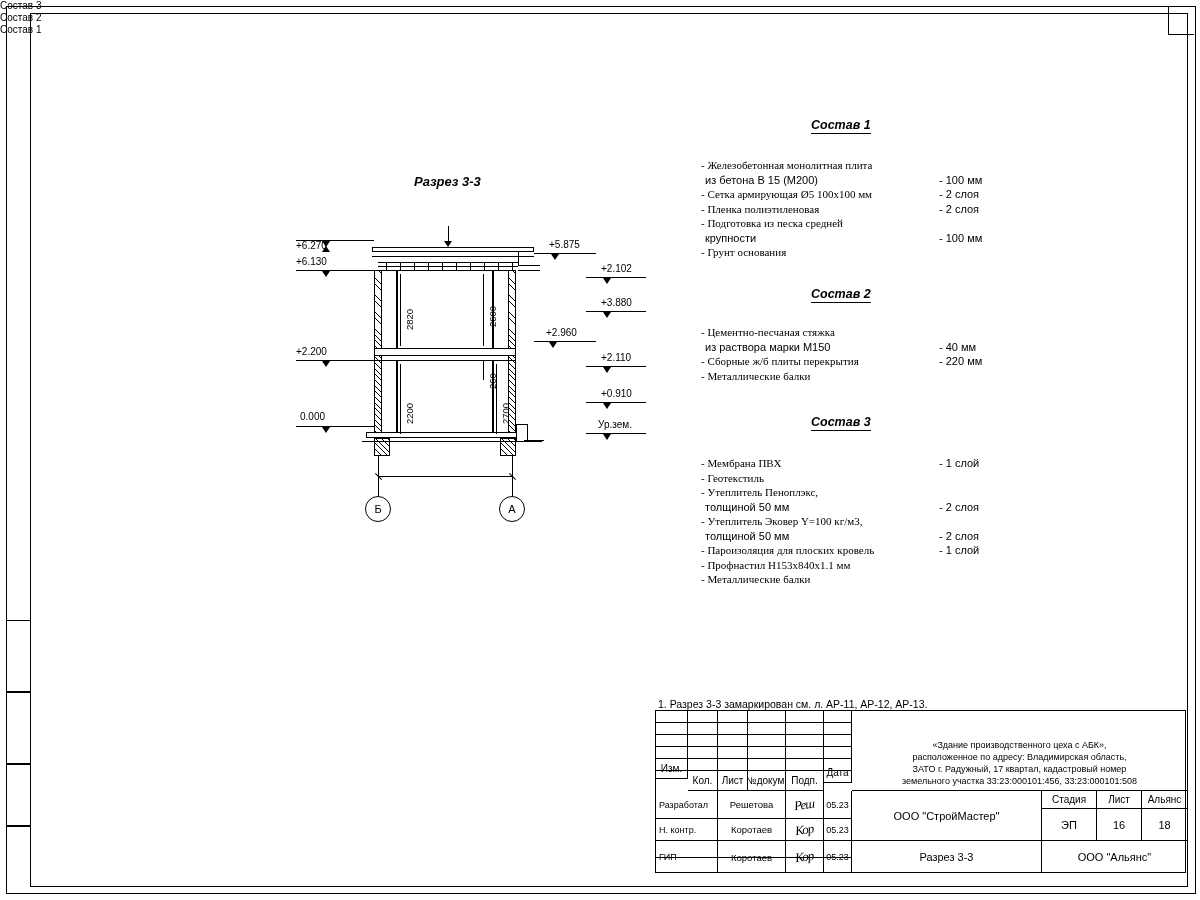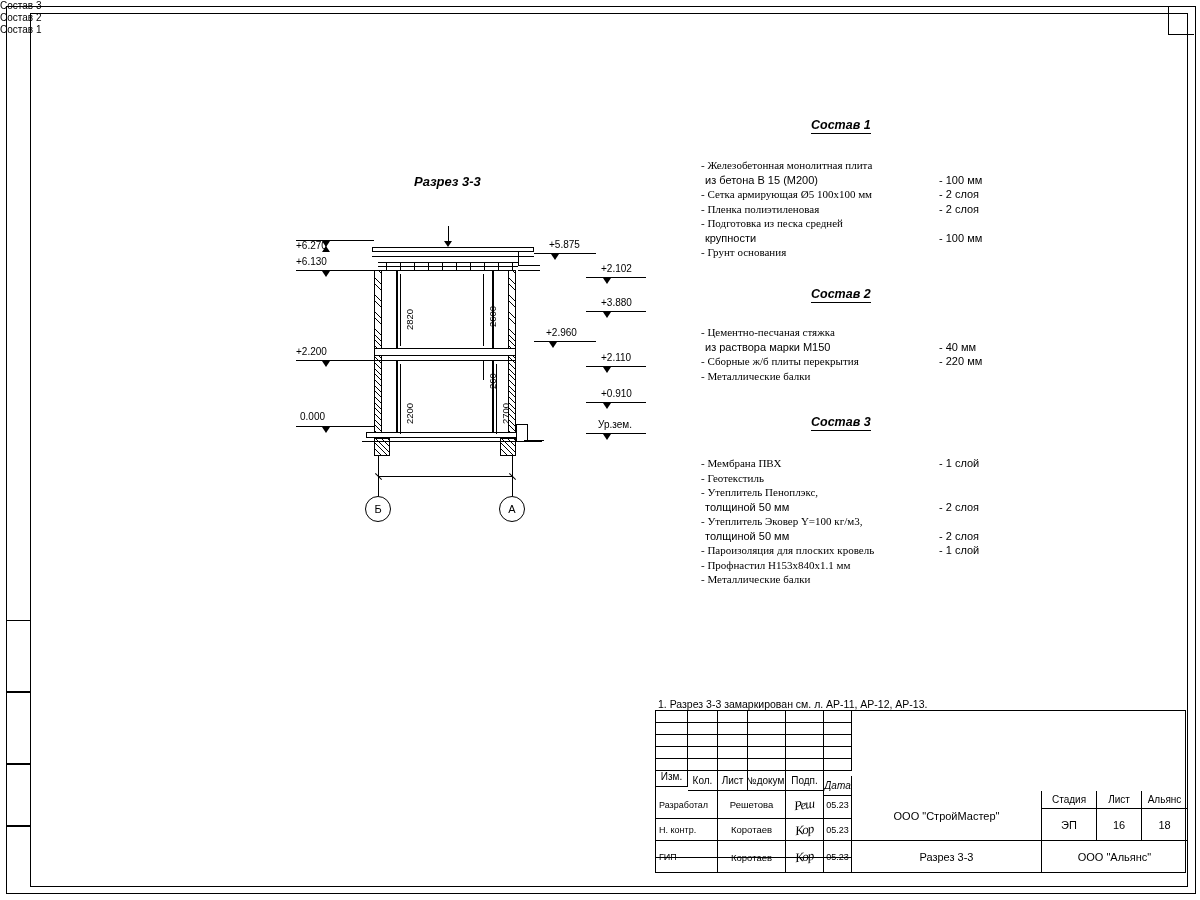--- a/index.html
+++ b/index.html
@@ -421,26 +421,26 @@
     <div class="c" style="left:130px;top:36px;width:38px;height:12px;"></div>
     <div class="c" style="left:168px;top:36px;width:28px;height:12px;"></div>
 
     <div class="c" style="left:0;top:48px;width:32px;height:12px;"></div>
     <div class="c" style="left:32px;top:48px;width:30px;height:12px;"></div>
     <div class="c" style="left:62px;top:48px;width:30px;height:12px;"></div>
     <div class="c" style="left:92px;top:48px;width:38px;height:12px;"></div>
     <div class="c" style="left:130px;top:48px;width:38px;height:12px;"></div>
     <div class="c" style="left:168px;top:48px;width:28px;height:12px;"></div>
 
-    <div class="c" style="left:0;top:56px;width:32px;height:20px;">Изм.</div>
+    <div class="c" style="left:0;top:48px;width:32px;height:20px;">Изм.</div>
     <div class="c" style="left:32px;top:60px;width:30px;height:20px;">Кол.</div>
     <div class="c" style="left:62px;top:60px;width:30px;height:20px;">Лист</div>
     <div class="c" style="left:92px;top:60px;width:38px;height:20px;">№докум.</div>
     <div class="c" style="left:130px;top:60px;width:38px;height:20px;">Подп.</div>
-    <div class="c" style="left:168px;top:65px;width:28px;height:20px;font-style:italic;">Дата</div>
+    <div class="c" style="left:168px;top:52px;width:28px;height:20px;">Дата</div>
 
     <div class="c left" style="left:0;top:80px;width:62px;height:28px;font-size:9px;">Разработал</div>
     <div class="c" style="left:62px;top:80px;width:68px;height:28px;font-size:9.5px;">Решетова</div>
     <div class="c" style="left:130px;top:80px;width:38px;height:28px;">
         <span class="sig">Реш</span>
       </div>
     <div class="c" style="left:168px;top:80px;width:28px;height:28px;font-size:9px;">05.23</div>
 
     <div class="c left" style="left:0;top:108px;width:62px;height:22px;font-size:9px;">Н. контр.</div>
     <div class="c" style="left:62px;top:108px;width:68px;height:22px;font-size:9.5px;">Коротаев</div>
@@ -452,20 +452,26 @@
     <div class="c left nbb" style="left:0;top:130px;width:62px;height:32px;font-size:9px;">ГИП</div>
     <div class="c nbb" style="left:62px;top:130px;width:68px;height:32px;font-size:9.5px;">Коротаев</div>
     <div class="c nbb" style="left:130px;top:130px;width:38px;height:32px;">
         <span class="sig">Кор</span>
       </div>
     <div class="c nbb" style="left:168px;top:130px;width:28px;height:32px;font-size:9px;">05.23</div>
 
     <div class="ln hl" style="left:0;top:146px;width:196px;"></div>
 
 
+    <div class="c" style="left:196px;top:24px;width:335px;height:56px;border-right:none;flex-direction:column;line-height:12px;font-size:9px;">
+      <div>«Здание производственного цеха с АБК»,</div>
+      <div>расположенное по адресу: Владимирская область,</div>
+      <div>ЗАТО г. Радужный, 17 квартал, кадастровый номер</div>
+      <div>земельного участка 33:23:000101:456, 33:23:000101:508</div>
+    </div>
 
     <div class="c" style="left:196px;top:80px;width:190px;height:50px;font-size:11px;">ООО "СтройМастер"</div>
 
     <div class="c nbb" style="left:196px;top:130px;width:190px;height:32px;font-size:11px;">Разрез 3-3</div>
 
     <div class="c" style="left:386px;top:80px;width:55px;height:18px;font-size:10px;">Стадия</div>
     <div class="c" style="left:441px;top:80px;width:45px;height:18px;font-size:10px;">Лист</div>
     <div class="c" style="left:486px;top:80px;width:45px;height:18px;font-size:10px;border-right:none;">Альянс</div>
 
     <div class="c" style="left:386px;top:98px;width:55px;height:32px;font-size:11px;">ЭП</div>

